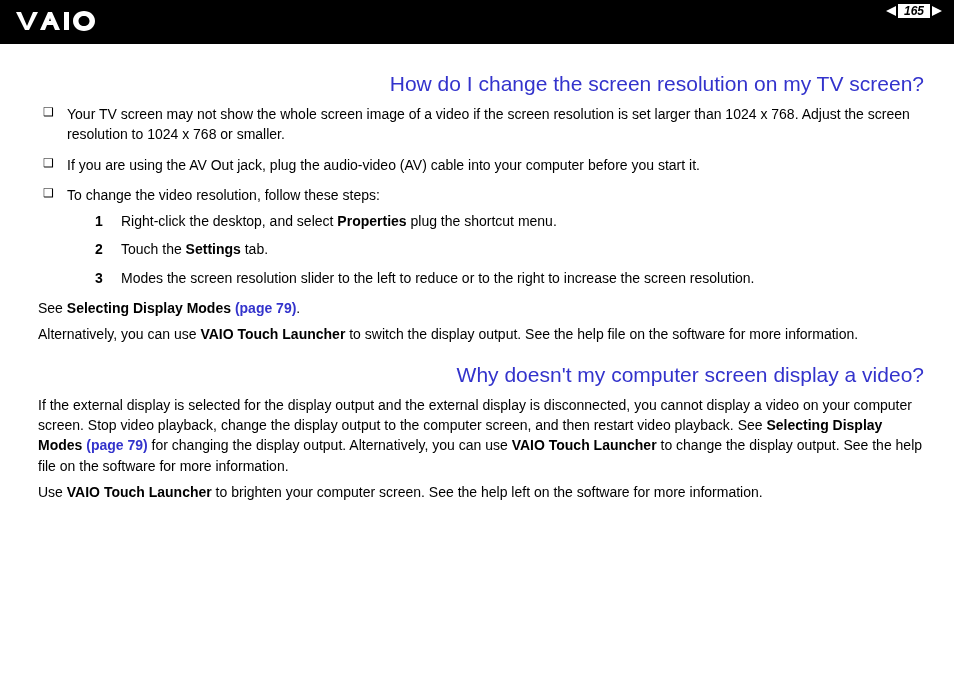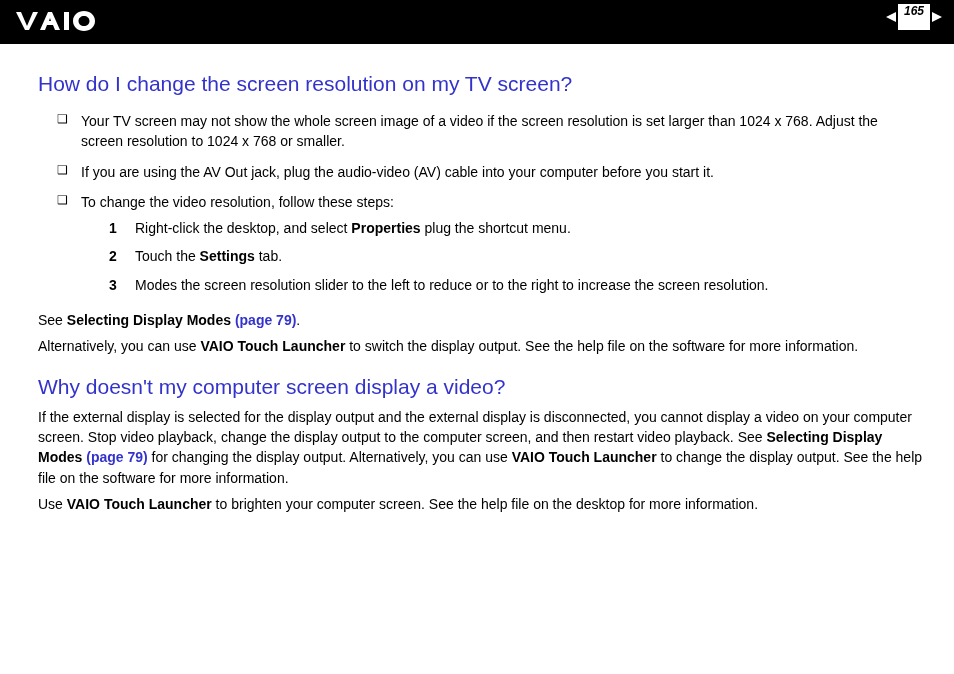--- a/index.html
+++ b/index.html
@@ -39,44 +39,45 @@
   .pager .arrow-left { border-right: 10px solid #fff; }
   .pager .arrow-right { border-left: 10px solid #fff; }
   .pager .num {
     background: #fff;
     color: #000;
     font-weight: bold;
     font-style: italic;
     font-size: 12px;
     padding: 0 6px;
     line-height: 14px;
-    height: 26px;
+    height: 14px;
   }
   .section-label {
     position: absolute;
     right: 12px;
     top: 22px;
     font-size: 12px;
     font-weight: bold;
     margin-top: 34px;
   }
   .content {
     padding: 20px 30px 30px 38px;
   }
   h2 {
     color: #3333cc;
     font-weight: normal;
     font-size: 21px;
     margin: 18px 0 8px 0;
+    text-align: right;
   }
   h2.first { margin-top: 8px; }
   ul.bullets {
     list-style: none;
     padding: 0;
-    margin: 15px;
+    margin: 1px;
   }
   ul.bullets > li {
     position: relative;
     padding-left: 28px;
     margin: 0 0 10px 0;
     line-height: 1.45;
   }
   ul.bullets > li::before {
     content: "❑";
     position: absolute;
@@ -148,15 +149,15 @@
       </ol>
     </li>
   </ul>
 
   <p class="para"><span>See </span><span class="b">Selecting Display Modes </span><span class="link">(page 79)</span><span>.</span></p>
   <p class="para"><span>Alternatively, you can use </span><span class="b">VAIO Touch Launcher</span><span> to switch the display output. See the help file on the software for more information.</span></p>
 
   <h2>Why doesn't my computer screen display a video?</h2>
   <p class="para"><span>If the external display is selected for the display output and the external display is disconnected, you cannot display a video on your computer screen. Stop video playback, change the display output to the computer screen, and then restart video playback. See </span><span class="b">Selecting Display Modes </span><span class="link">(page 79)</span><span> for changing the display output. Alternatively, you can use </span><span class="b">VAIO Touch Launcher</span><span> to change the display output. See the help file on the software for more information.</span></p>
 
-  <p class="para"><span>Use </span><span class="b">VAIO Touch Launcher</span><span> to brighten your computer screen. See the help file on the desktop for more information.</span></p>
+  <p class="para"><span>Use </span><span class="b">VAIO Touch Launcher</span><span> to brighten your computer screen. See the help left on the software for more information.</span></p>
 
 </div>
 
 </body></html>

